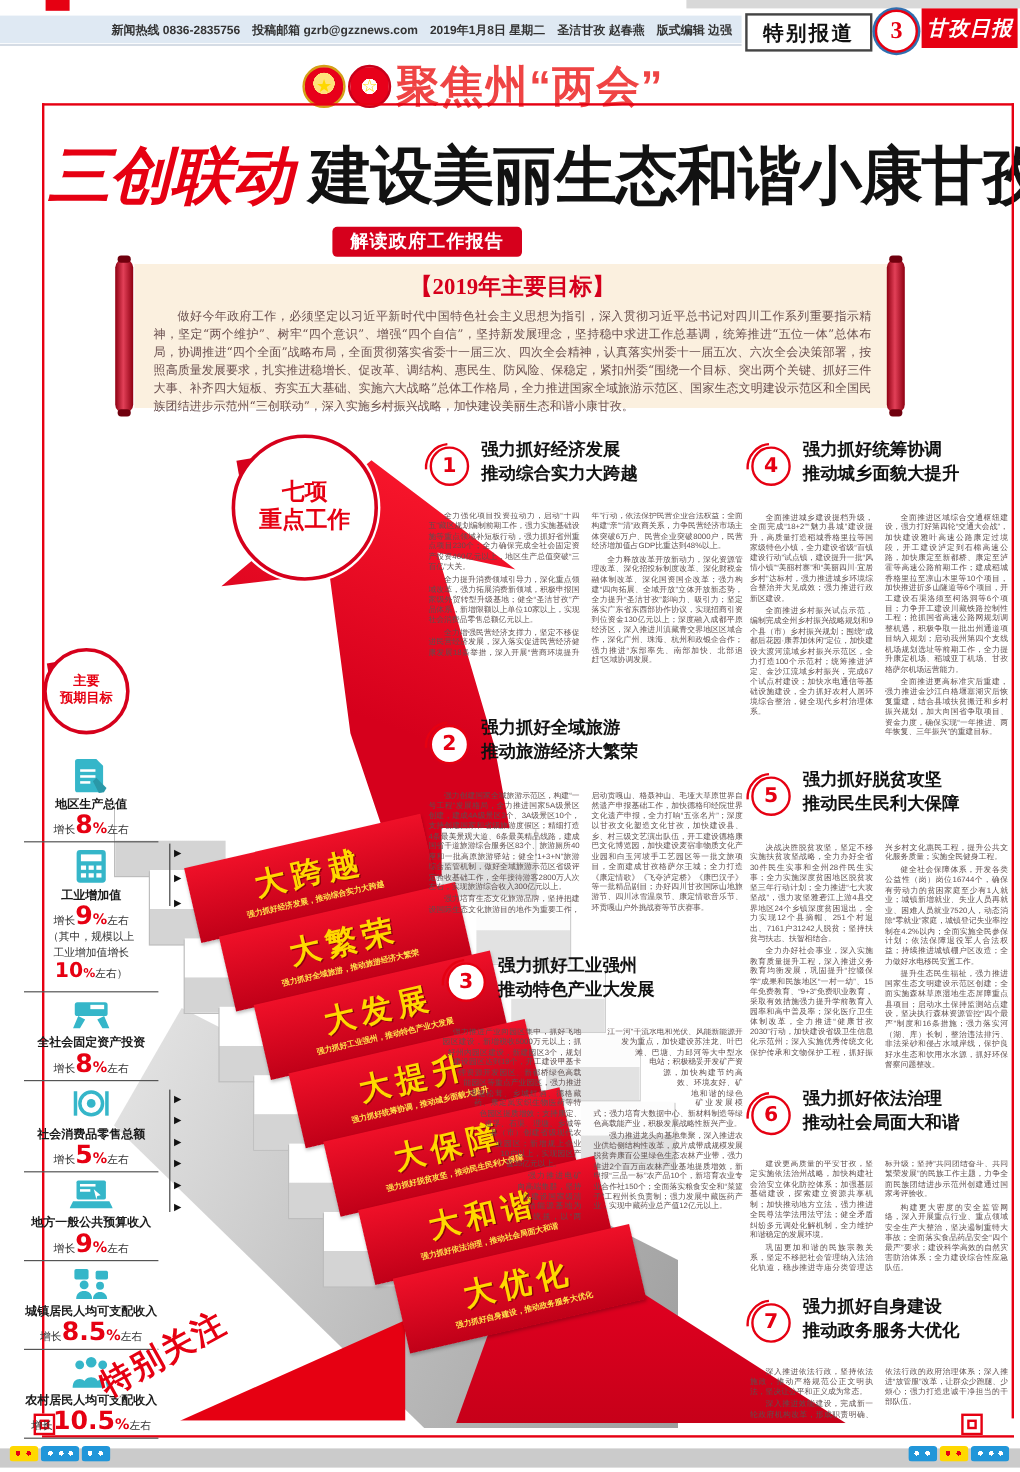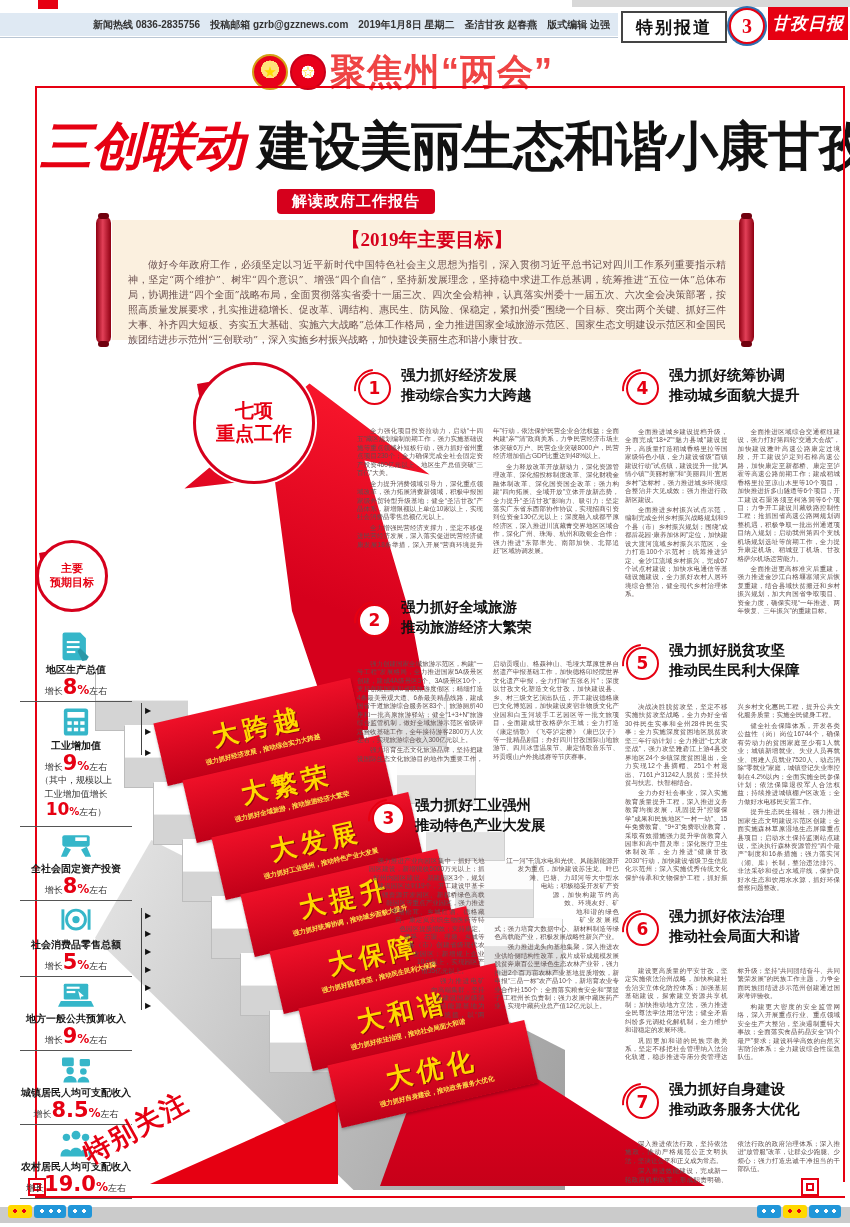--- a/index.html
+++ b/index.html
@@ -252,21 +252,21 @@
     <div class="stat">
       <span class="s-icon">
           <svg width="34" height="28" viewBox="0 0 46 38">
             <circle cx="10" cy="10" r="5" fill="#35b6c9"></circle>
             <circle cx="23" cy="7" r="6" fill="#35b6c9"></circle>
             <circle cx="36" cy="10" r="5" fill="#35b6c9"></circle>
             <path d="M2 36c0-7 3.5-10 8-10s8 3 8 10zM14 36c0-9 4-12 9-12s9 3 9 12zM28 36c0-7 3.5-10 8-10s8 3 8 10z" fill="#35b6c9"></path>
           </svg>
         </span>
       <div class="s-label">农村居民人均可支配收入</div>
-      <div class="s-val"><span>增长</span><span class="num">19.0</span><span class="pct">%</span><span>左右</span></div>
+      <div class="s-val"><span>增长</span><span class="num">10.5</span><span class="pct">%</span><span>左右</span></div>
     </div>
   </div>
 
   <div class="abs bus" style="left:141px;top:703px;height:52px"></div>
   <div class="abs bus" style="left:141px;top:908px;height:102px"></div>
   <div class="abs arrowhead" style="left:145px;top:707px">▶</div>
   <div class="abs arrowhead" style="left:145px;top:728px">▶</div>
   <div class="abs arrowhead" style="left:145px;top:749px">▶</div>
   <div class="abs arrowhead" style="left:145px;top:912px">▶</div>
   <div class="abs arrowhead" style="left:145px;top:930px">▶</div>

